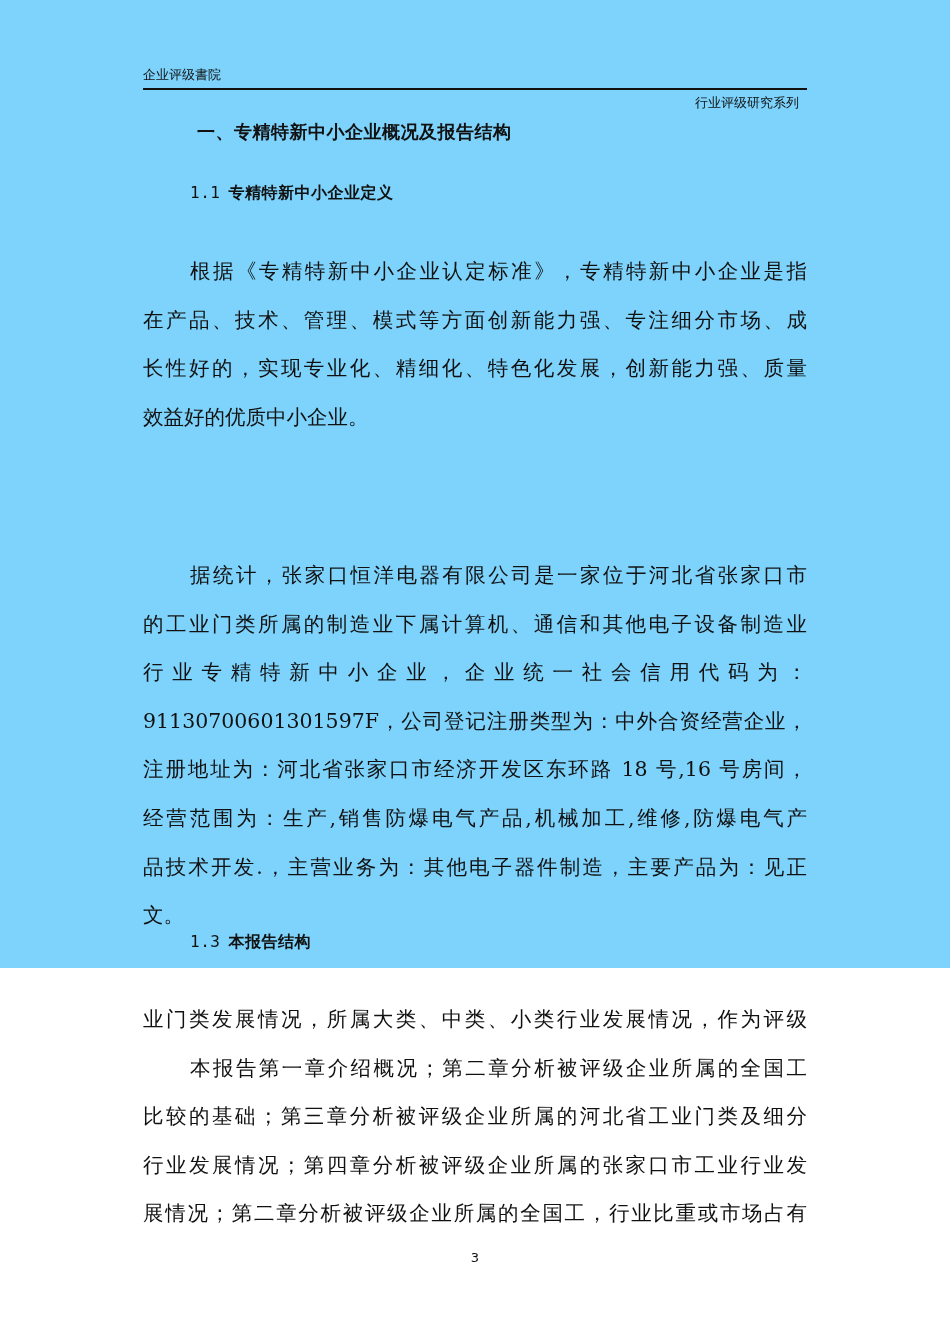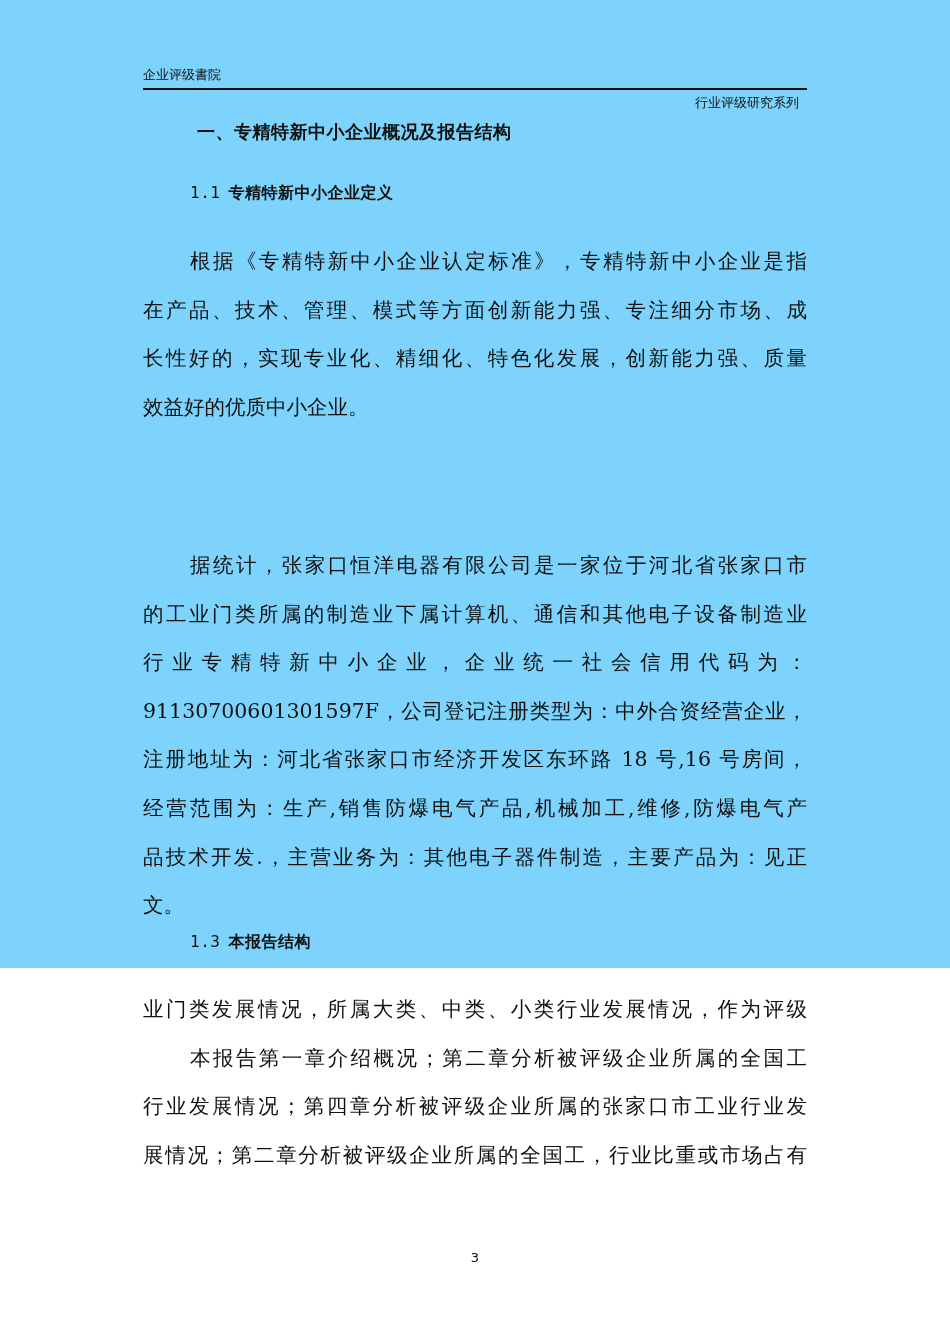--- a/index.html
+++ b/index.html
@@ -9,21 +9,21 @@
   .header { position: absolute; left: 143px; top: 66px; width: 664px; height: 22px;
             font-family: "DejaVu Sans", "Liberation Sans", sans-serif; font-size: 13px; color: #111; }
   .header .left { position: absolute; left: 0; top: 0; }
   .header .right { position: absolute; right: 8px; top: 0; margin-top: 28px; }
   .header-rule { position: absolute; left: 143px; top: 88px; width: 664px; height: 2px; background: #111; }
   .h1 { position: absolute; left: 197px; top: 120px; font-size: 18px; font-weight: bold;
         font-family: "DejaVu Sans", "Liberation Sans", sans-serif; letter-spacing: 0.5px; }
   .h2 { position: absolute; left: 190px; font-size: 16px; font-weight: bold;
         font-family: "DejaVu Sans", "Liberation Sans", sans-serif; letter-spacing: 0.5px; }
   .h2 .num { font-family: "DejaVu Sans Mono", "Liberation Mono", monospace; font-weight: normal; margin-right: 8px; }
-  .para { position: absolute; left: 143px; width: 664px; font-size: 20.5px; }
+  .para { position: absolute; left: 143px; width: 664px; font-size: 20.5px; margin-top: 10px; }
   .line { height: 48.6px; line-height: 30px; white-space: nowrap; text-align: justify; text-align-last: justify; display: block; }
   .line.first { padding-left: 47px; }
   .line.last { text-align-last: left; }
   .pagenum { position: absolute; left: 0; width: 950px; top: 1250px; text-align: center;
              font-family: "DejaVu Sans", "Liberation Sans", sans-serif; font-size: 13px; }
 </style>
 </head>
 <body>
 
 <div class="page">
@@ -56,18 +56,19 @@
     <span class="line">品技术开发.，主营业务为：其他电子器件制造，主要产品为：见正</span>
     <span class="line last">文。</span>
   </div>
 
   <div class="h2" style="top:932px;">
     <span class="num">1.3</span><span>本报告结构</span>
   </div>
   <div class="para" style="top:994px;">
     <span class="line">业门类发展情况，所属大类、中类、小类行业发展情况，作为评级</span>
     <span class="line first">本报告第一章介绍概况；第二章分析被评级企业所属的全国工</span>
+    <span class="line">比较的基础；第三章分析被评级企业所属的河北省工业门类及细分</span>
     <span class="line">行业发展情况；第四章分析被评级企业所属的张家口市工业行业发</span>
     <span class="line">展情况；第二章分析被评级企业所属的全国工，行业比重或市场占有</span>
   </div>
 
   <div class="pagenum">3</div>
 </div>
 
 </body></html>

